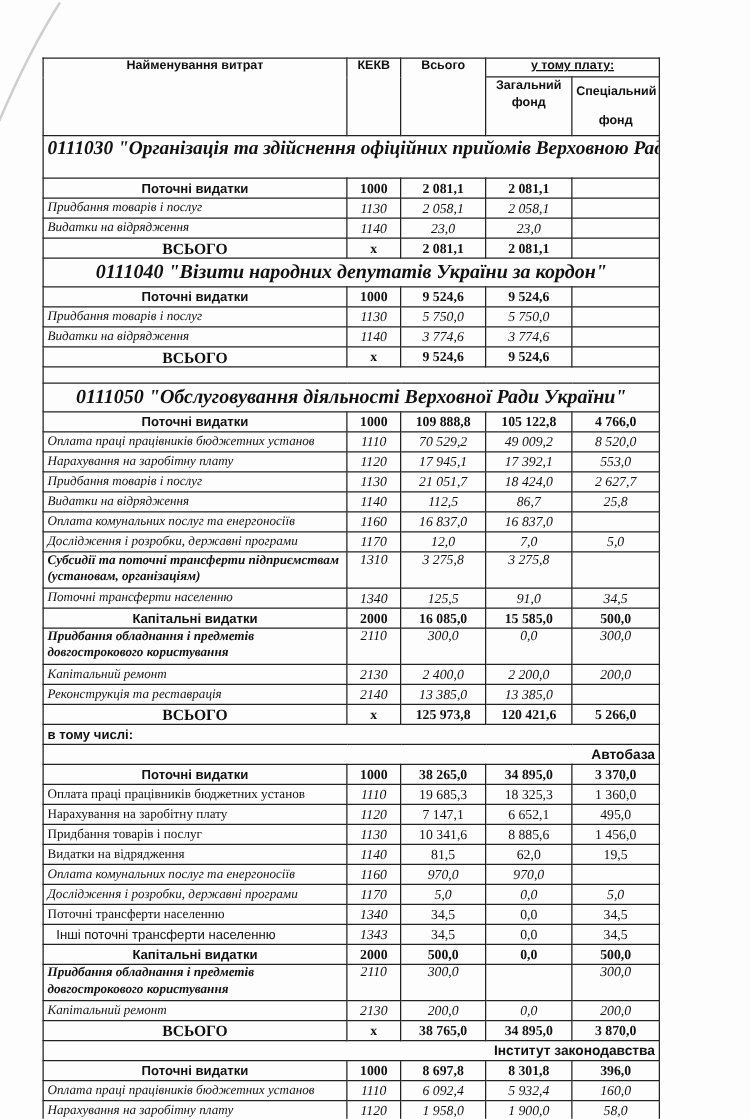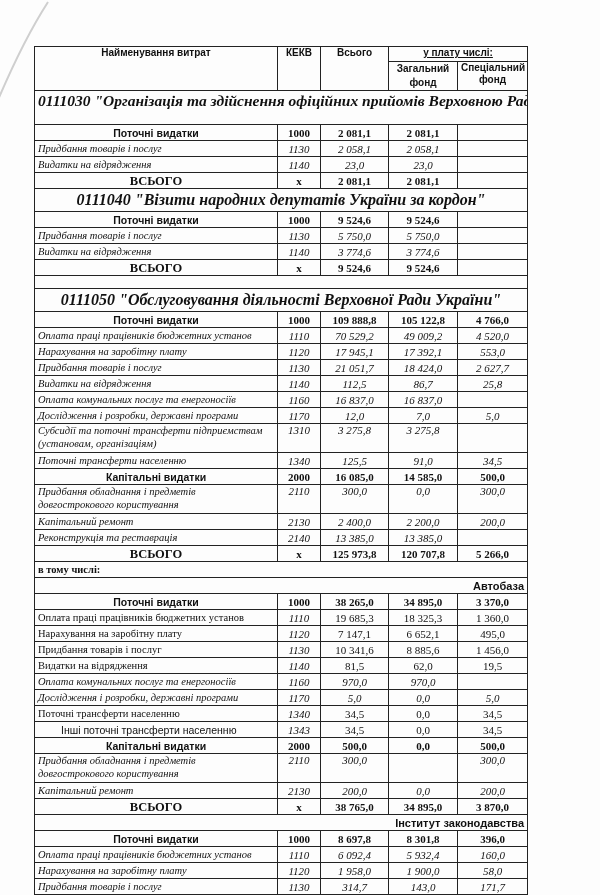--- a/index.html
+++ b/index.html
@@ -17,25 +17,25 @@
   .prog.first td { text-align: left; font-size: 15.5px; height: 32px; vertical-align: top; padding-top: 1px; }
   .bold td { font-weight: bold; }
   .bold td.name { text-align: center; font-family: "Liberation Sans", sans-serif; font-size: 10.5px; }
   .total td.name { font-family: "Liberation Serif", serif; font-size: 12.5px; }
   td.num, td.kekv { text-align: center; }
   .item td { font-style: italic; }
   .item td.name { font-size: 10.5px; }
   .upright td { font-style: normal; }
   .upright td.kekv { font-style: italic; }
   .tall td { height: 28px; vertical-align: top; line-height: 13px; white-space: normal; }
-  .tall td.name { text-decoration: none; }
+  .tall td.name { text-decoration: none; font-weight: bold; }
   .spacer td { height: 12px; }
-  .section td { font-weight: bold; font-family: Liberation Serif, serif; font-size: 10.5px; }
+  .section td { font-weight: bold; font-family: Liberation Sans, sans-serif; font-size: 10.5px; }
   .unit td { text-align: right; font-weight: bold; font-family: "Liberation Sans", sans-serif; font-size: 11px; }
-  .indent { padding-left: 26px; font-family: "Liberation Sans", sans-serif; font-style: normal; }
+  .indent { padding-left: 10px; font-family: "Liberation Sans", sans-serif; font-style: normal; }
 </style>
 </head>
 <body>
 
 <svg class="fold" viewBox="0 0 60 110">
   <path d="M58 2 C 40 30, 25 60, 8 100" stroke="#cfcfcf" stroke-width="2" fill="none"></path>
 </svg>
 
 <table>
   <colgroup>
@@ -43,25 +43,25 @@
       <col class="c-kekv">
       <col class="c-total">
       <col class="c-gen">
       <col class="c-spec">
   </colgroup>
   <tbody id="tbody">
     <tr class="hdr">
       <td rowspan="2" style="height:34px">Найменування витрат</td>
       <td rowspan="2">КЕКВ</td>
       <td rowspan="2">Всього</td>
-      <td colspan="2" style="text-decoration:underline">у плату числі:</td>
+      <td colspan="2" style="text-decoration:underline">у тому плату:</td>
     </tr>
     <tr class="hdr">
       <td style="white-space:normal;line-height:14px"><span>Загальний фонд</span></td>
-      <td style="white-space:normal;line-height:12px"><span>Спеціальний фонд</span></td>
+      <td style="white-space:normal;line-height:23px"><span>Спеціальний фонд</span></td>
     </tr>
   <tr class="prog first">
         <td colspan="5">0111030 "Організація та здійснення офіційних прийомів Верховною Радою України"</td>
       </tr>
       <tr class="bold">
         <td class="name">Поточні видатки</td>
         <td class="kekv">1000</td>
         <td class="num">2 081,1</td>
         <td class="num">2 081,1</td>
         <td class="num"></td>
@@ -129,21 +129,21 @@
         <td class="kekv">1000</td>
         <td class="num">109 888,8</td>
         <td class="num">105 122,8</td>
         <td class="num">4 766,0</td>
       </tr>
       <tr class="item">
         <td class="name">Оплата праці працівників бюджетних установ</td>
         <td class="kekv">1110</td>
         <td class="num">70 529,2</td>
         <td class="num">49 009,2</td>
-        <td class="num">4 520,0</td>
+        <td class="num">8 520,0</td>
       </tr>
       <tr class="item">
         <td class="name">Нарахування на заробітну плату</td>
         <td class="kekv">1120</td>
         <td class="num">17 945,1</td>
         <td class="num">17 392,1</td>
         <td class="num">553,0</td>
       </tr>
       <tr class="item">
         <td class="name">Придбання товарів і послуг</td>
@@ -184,21 +184,21 @@
         <td class="name">Поточні трансферти населенню</td>
         <td class="kekv">1340</td>
         <td class="num">125,5</td>
         <td class="num">91,0</td>
         <td class="num">34,5</td>
       </tr>
       <tr class="bold">
         <td class="name">Капітальні видатки</td>
         <td class="kekv">2000</td>
         <td class="num">16 085,0</td>
-        <td class="num">14 585,0</td>
+        <td class="num">15 585,0</td>
         <td class="num">500,0</td>
       </tr>
       <tr class="item tall">
         <td class="name">Придбання обладнання і предметів довгострокового користування</td>
         <td class="kekv">2110</td>
         <td class="num">300,0</td>
         <td class="num">0,0</td>
         <td class="num">300,0</td>
       </tr>
       <tr class="item">
@@ -212,21 +212,21 @@
         <td class="name">Реконструкція та реставрація</td>
         <td class="kekv">2140</td>
         <td class="num">13 385,0</td>
         <td class="num">13 385,0</td>
         <td class="num"></td>
       </tr>
       <tr class="total bold">
         <td class="name">ВСЬОГО</td>
         <td class="kekv">х</td>
         <td class="num">125 973,8</td>
-        <td class="num">120 707,8</td>
+        <td class="num">120 421,6</td>
         <td class="num">5 266,0</td>
       </tr>
       <tr class="section">
         <td colspan="5">в тому числі:</td>
       </tr>
       <tr class="unit">
         <td colspan="5">Автобаза</td>
       </tr>
       <tr class="bold">
         <td class="name">Поточні видатки</td>

